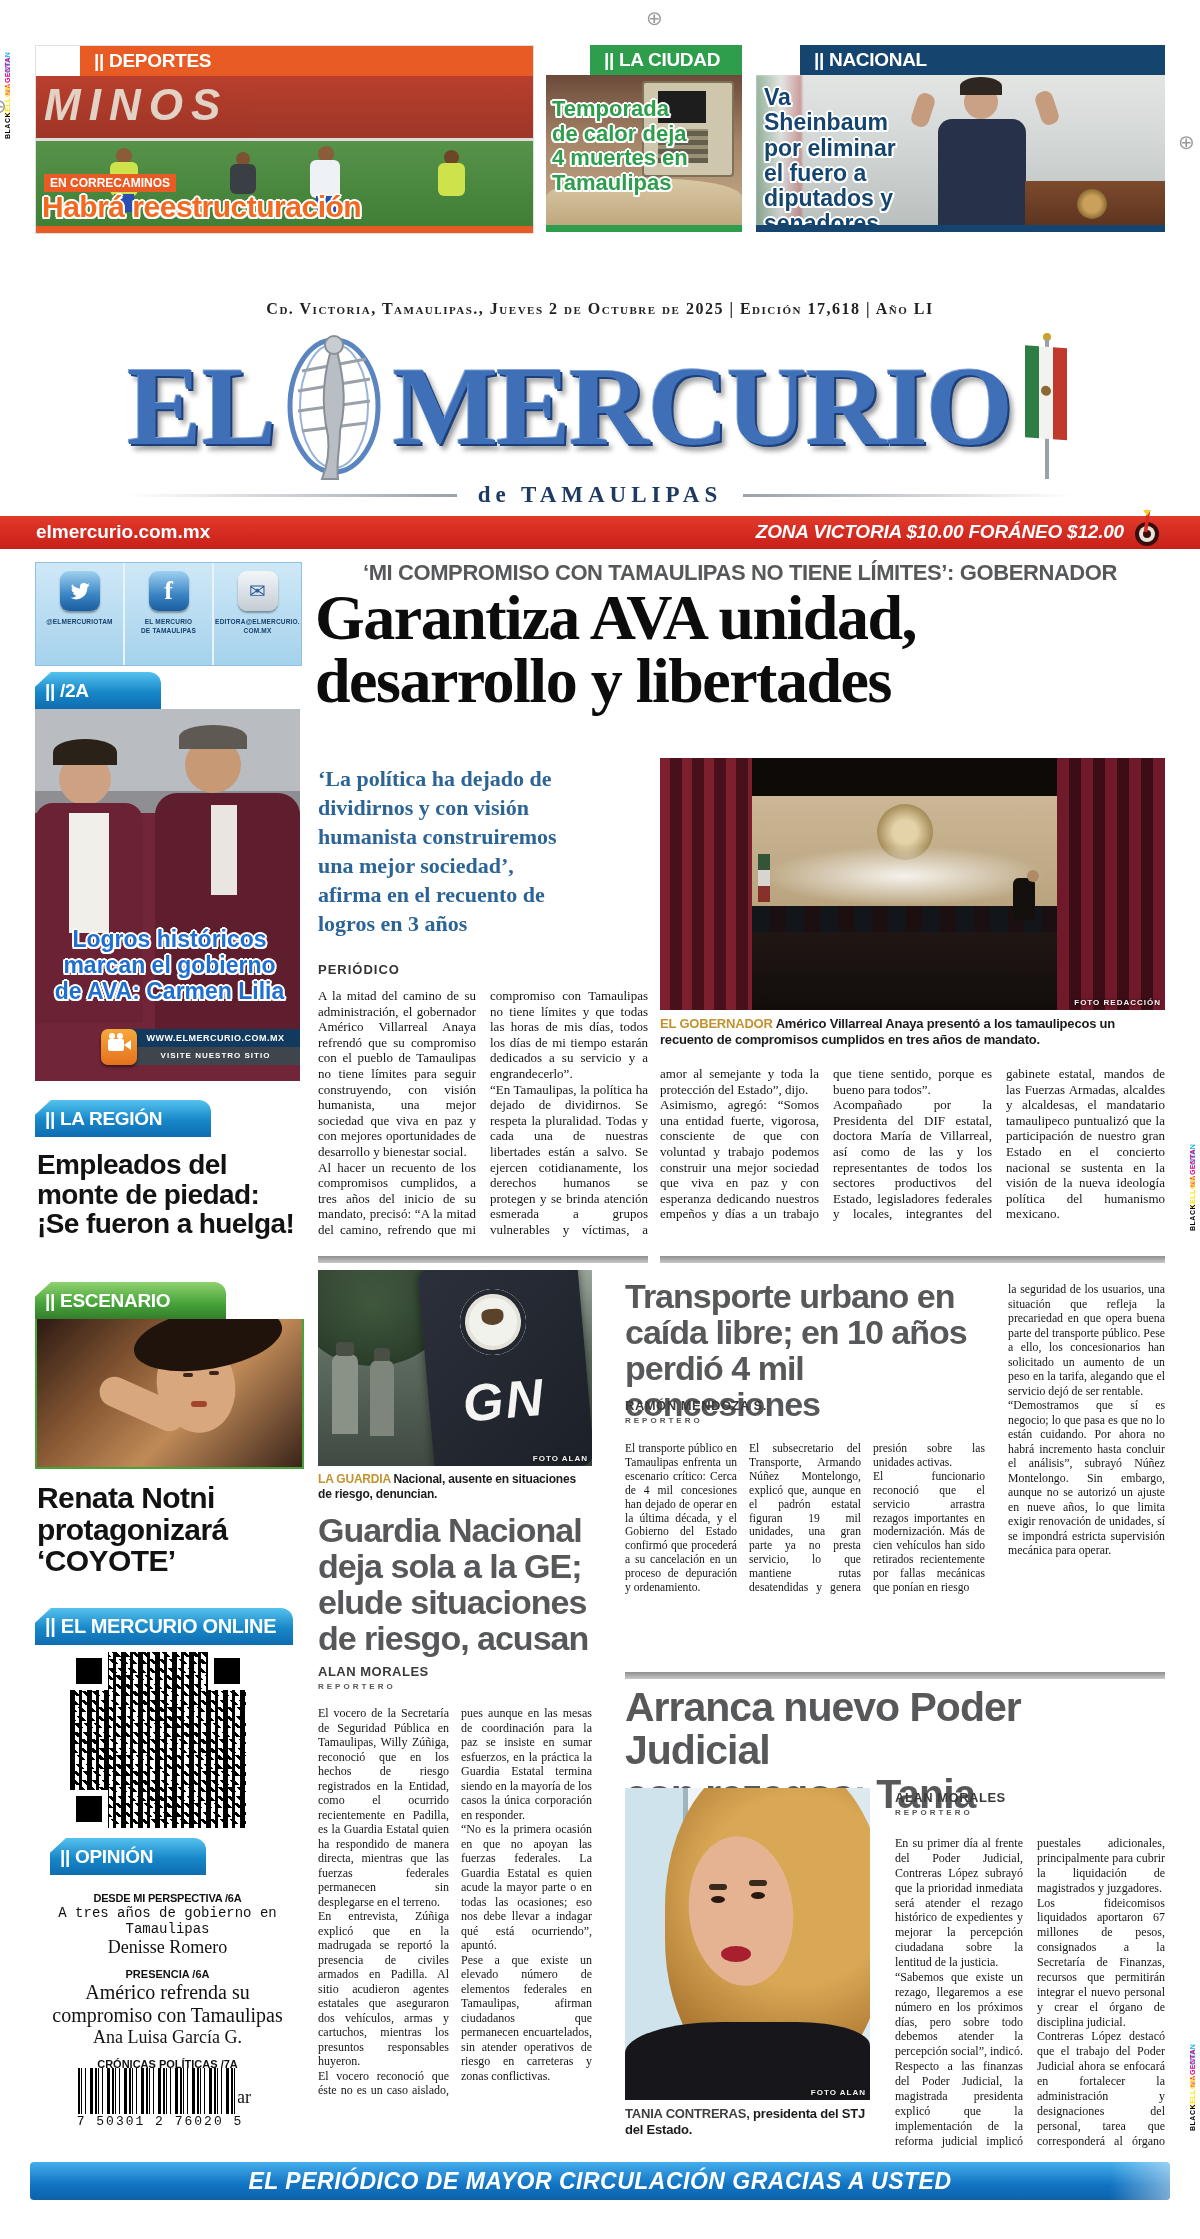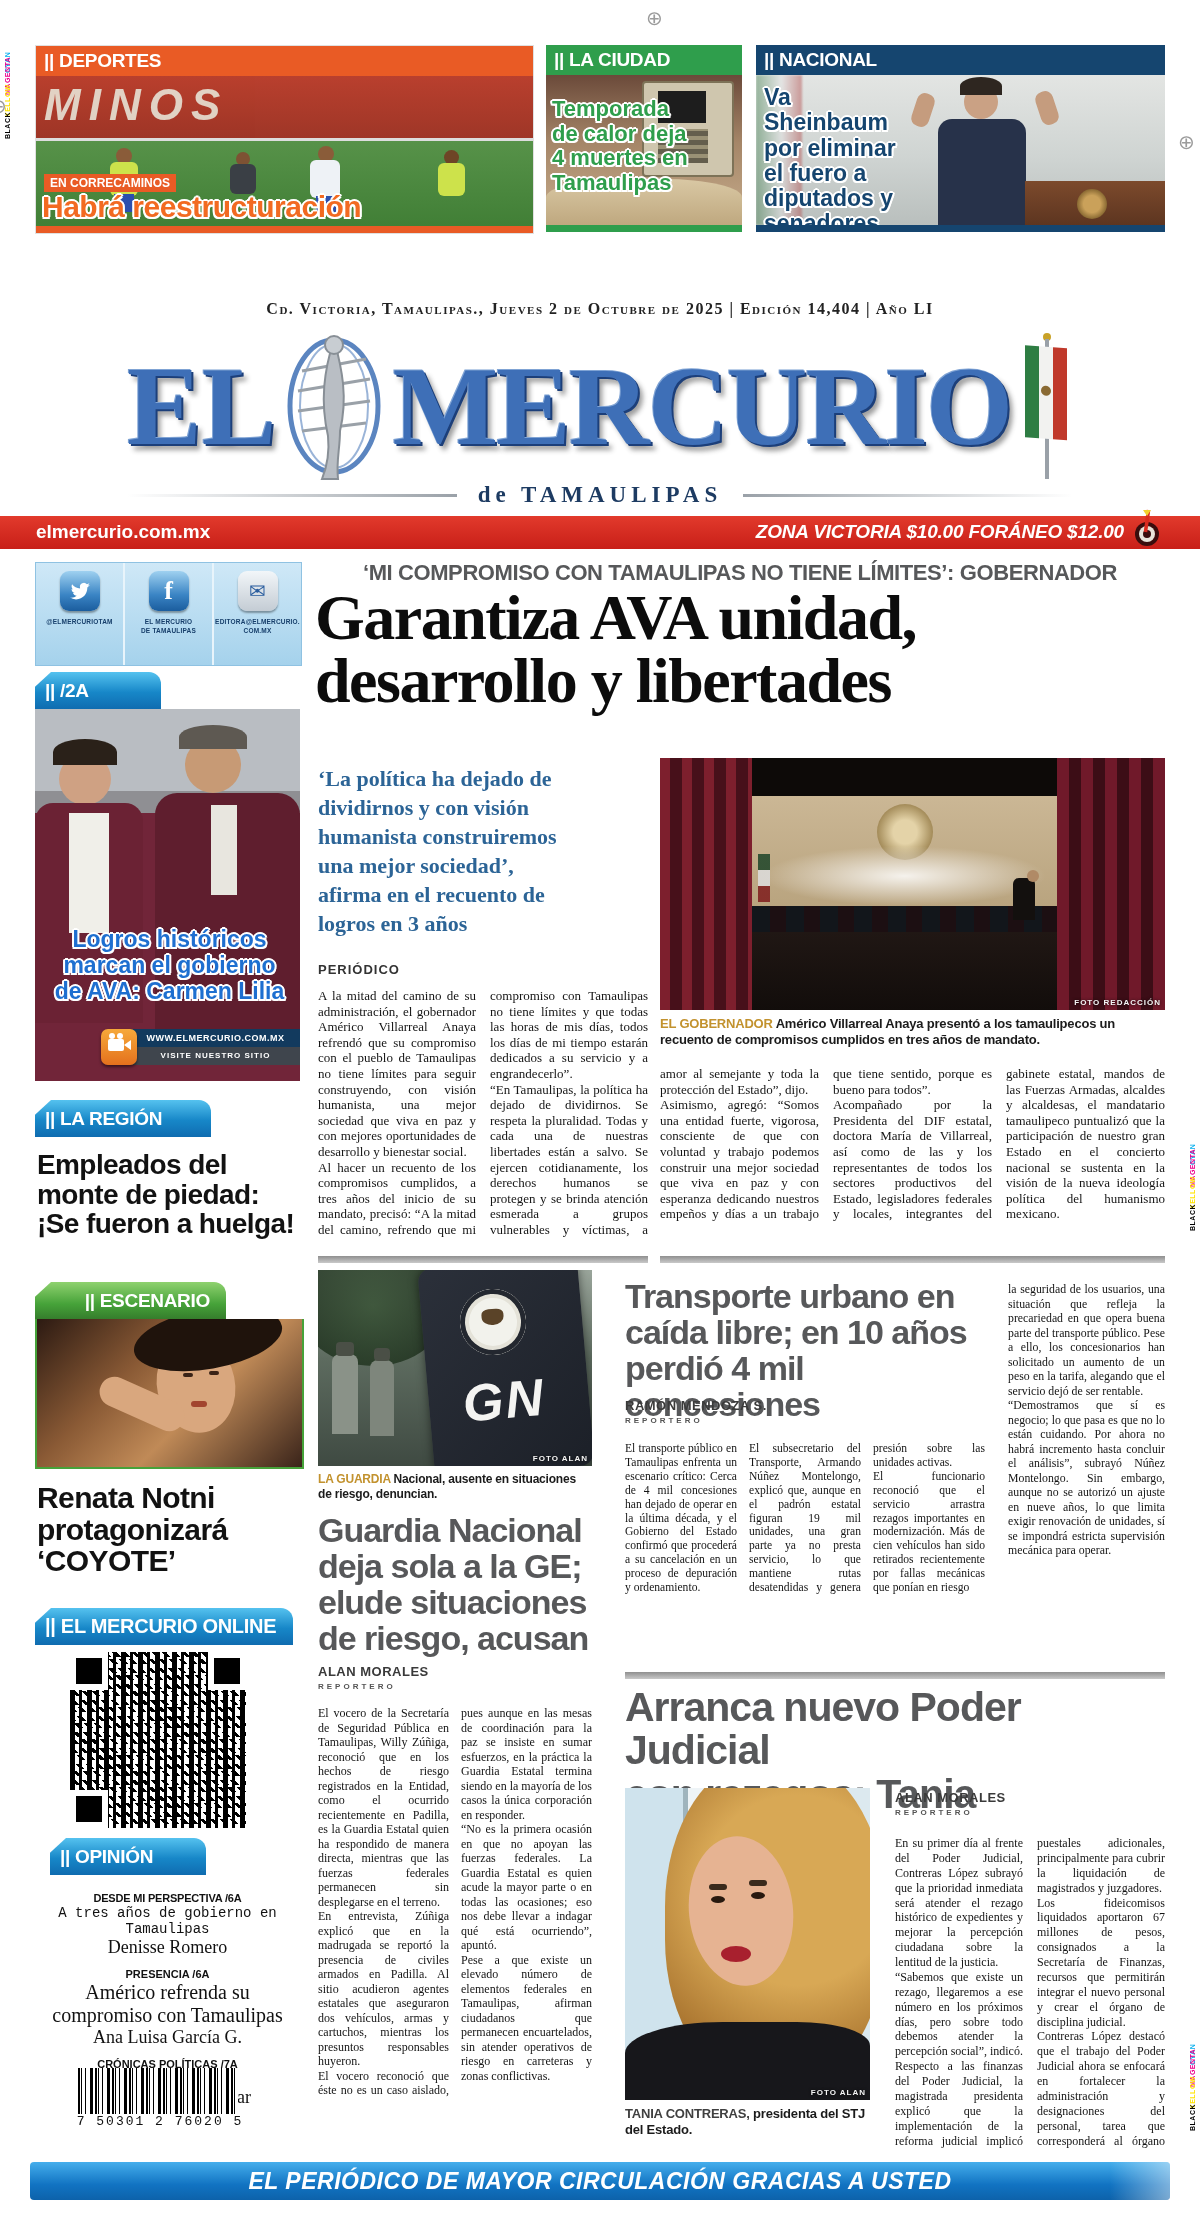--- a/index.html
+++ b/index.html
@@ -7,32 +7,32 @@
         font-family:"Liberation Sans",sans-serif;}
   .abs{position:absolute;}
   .prewrap{white-space:pre-line;}
   .serif{font-family:"Liberation Serif",serif;}
   
   .regmark{position:absolute;color:#9b9b9b;font:20px "DejaVu Sans",sans-serif;}
   .cmyk{position:absolute;width:14px;font:700 7px/8px "Liberation Sans",sans-serif;letter-spacing:.5px;}
   .cmyk span{display:block;transform:rotate(-90deg);margin:14px 0;}
   
   .promo{position:absolute;top:45px;height:187px;overflow:hidden;}
-  .boxhead{height:36px;color:#fff;font:700 19px/30px "Liberation Sans",sans-serif;padding-left:8px;letter-spacing:-.3px;}
+  .boxhead{height:36px;color:#fff;font:700 19px/30px "Liberation Sans",sans-serif;padding-left:14px;letter-spacing:-.3px;margin-left:44px;}
   .promo .photo{position:absolute;top:30px;left:0;right:0;bottom:7px;overflow:hidden;}
   .promo .bottombar{position:absolute;left:0;right:0;bottom:0;height:7px;}
   .outline-white{text-shadow:2px 0 #fff,-2px 0 #fff,0 2px #fff,0 -2px #fff,1.5px 1.5px #fff,-1.5px -1.5px #fff,1.5px -1.5px #fff,-1.5px 1.5px #fff;}
   
   .masthead-word{font-family:"Liberation Serif",serif;font-weight:700;color:#3e6fb7;
      text-shadow:-1px -1px 0 #7fa3d4, 2px 2px 0 #1c3f7a, 5px 6px 5px rgba(40,40,40,.45);}
   
   .tab{position:absolute;color:#fff;font:700 19px/37px "Liberation Sans",sans-serif;height:37px;
        padding:0 16px 0 10px;background:linear-gradient(180deg,#55c2ef,#1787c8 55%,#0f6cb0);
        border-radius:4px 12px 0 0;clip-path:polygon(0 100%,0 40%,16px 0,100% 0,100% 100%);letter-spacing:-.3px;}
-  .tab.green{background:linear-gradient(180deg,#8fd26f,#46a239 60%,#357d2c);text-align:right;}
+  .tab.green{background:linear-gradient(180deg,#8fd26f,#46a239 60%,#357d2c);}
   
   .gray-head{font:700 33px/1.06 "Liberation Sans",sans-serif;color:#57585a;letter-spacing:-1px;}
   .byline-name{font:700 13px "Liberation Sans",sans-serif;color:#3a3a3a;letter-spacing:.5px;}
   .byline-role{font:700 8px "Liberation Sans",sans-serif;color:#555;letter-spacing:3px;margin-top:3px;}
   .bodytext{font-family:"Liberation Serif",serif;text-align:justify;color:#141414;overflow:hidden;hyphens:auto;}
   .caption{font:700 13px/1.25 "Liberation Sans",sans-serif;color:#1b1b1b;letter-spacing:-.2px;}
   .caption .lead{color:#c2922e;}
   .photo-credit{position:absolute;right:4px;bottom:3px;font:700 8px "Liberation Sans",sans-serif;
       color:#f5f5f5;letter-spacing:1px;text-shadow:0 0 3px rgba(0,0,0,.8);}
   .divider{position:absolute;height:7px;background:linear-gradient(180deg,#8f8f8f,#c9c9c9);}
@@ -132,21 +132,21 @@
       <div class="abs outline-white prewrap" style="left:8px;top:10px;font:700 23px/1.1 'Liberation Sans',sans-serif;color:#15456f;">Va
 Sheinbaum
 por eliminar
 el fuero a
 diputados y
 senadores</div>
     </div>
     <div class="bottombar" style="background:#15456f;"></div>
   </div>
 
-  <div class="abs serif" style="left:35px;right:35px;top:300px;text-align:center;font-variant:small-caps;font-weight:700;font-size:16px;color:#222;letter-spacing:1.5px;">Cd. Victoria, Tamaulipas.,  Jueves 2 de Octubre de 2025   |   Edición 14,404   |   Año LI</div>
+  <div class="abs serif" style="left:35px;right:35px;top:300px;text-align:center;font-variant:small-caps;font-weight:700;font-size:16px;color:#222;letter-spacing:1.5px;">Cd. Victoria, Tamaulipas.,  Jueves 2 de Octubre de 2025   |   Edición 17,618   |   Año LI</div>
 
   <div class="abs" style="left:35px;right:35px;top:482px;text-align:center;">
     <span style="display:inline-block;width:330px;height:3px;background:linear-gradient(90deg,transparent,#9aa1a8);vertical-align:middle;"></span>
     <span class="serif" style="font-size:23px;font-weight:700;color:#1d3b62;letter-spacing:5px;margin:0 16px;vertical-align:middle;">de TAMAULIPAS</span>
     <span style="display:inline-block;width:330px;height:3px;background:linear-gradient(270deg,transparent,#9aa1a8);vertical-align:middle;"></span>
   </div>
   <div class="abs" style="left:35px;top:326px;width:1130px;height:160px;display:flex;align-items:center;justify-content:center;">
     <span class="masthead-word" style="font-size:112px;">EL</span>
     <span style="display:inline-block;width:104px;height:150px;margin:0 6px;">
       <svg viewBox="0 0 104 150" width="104" height="150">

